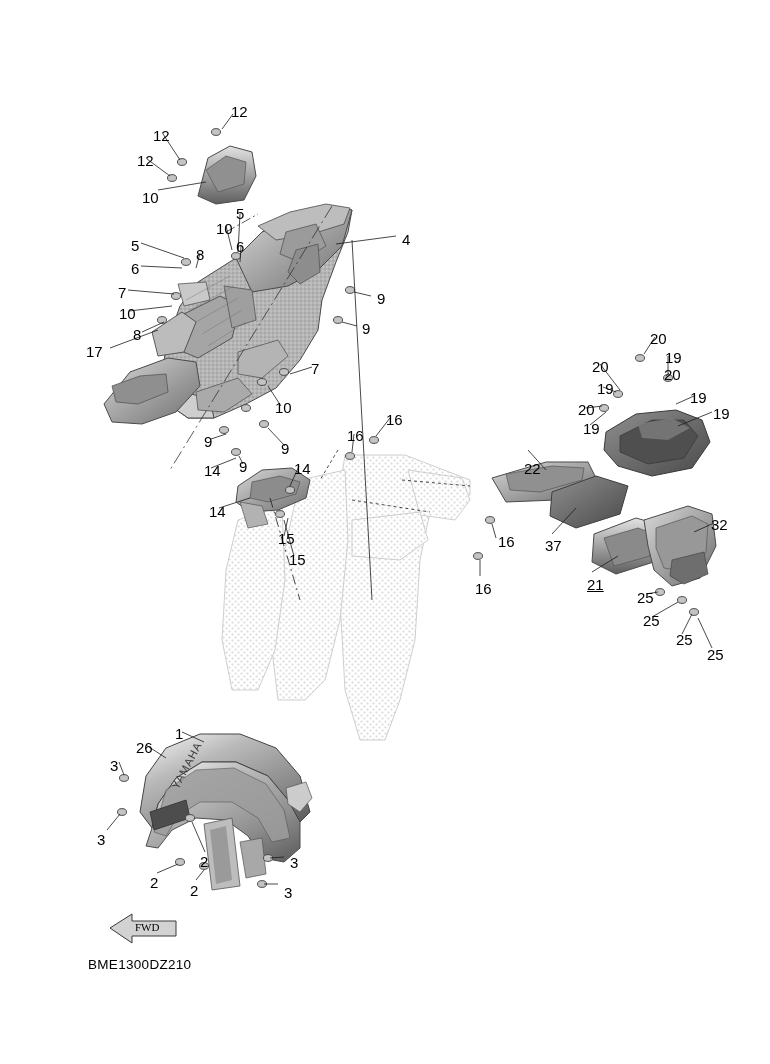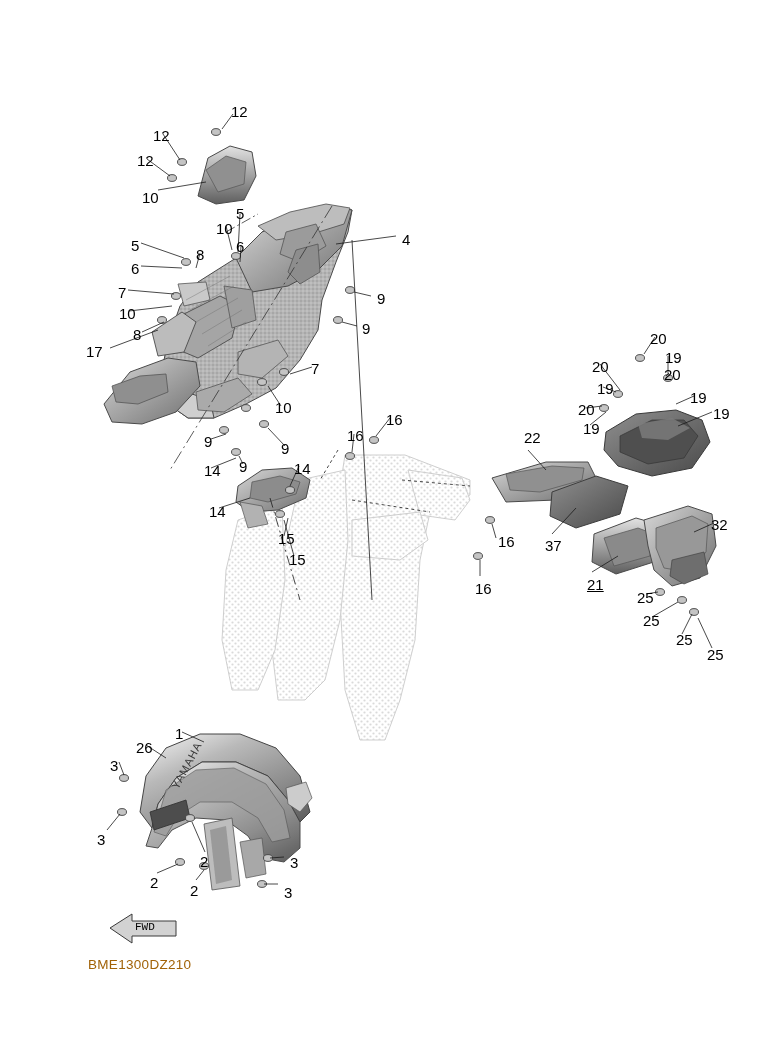--- a/index.html
+++ b/index.html
@@ -29,27 +29,27 @@
     font-family: "Liberation Sans", sans-serif;
     font-size: 15px;
     color: #000000;
     white-space: nowrap;
     line-height: 1;
   }
   .partcode {
     position: absolute;
     font-family: "Liberation Sans", sans-serif;
     font-size: 13.5px;
-    color: #a16207;
+    color: #000000;
     letter-spacing: 0.3px;
     white-space: nowrap;
   }
   .fwd-label {
     position: absolute;
-    font-family: Liberation Mono, monospace;
+    font-family: Liberation Serif, serif;
     font-size: 11px;
     color: #000000;
     white-space: nowrap;
   }
 </style>
 </head>
 <body>
 
 <div id="page">
 
@@ -304,21 +304,21 @@
       <div class="callout" style="left: 597px; top: 381px;">19</div>
       <div class="callout" style="left: 690px; top: 390px;">19</div>
       <div class="callout" style="left: 578px; top: 402px;">20</div>
       <div class="callout" style="left: 713px; top: 406px;">19</div>
       <div class="callout" style="left: 275px; top: 400px;">10</div>
       <div class="callout" style="left: 583px; top: 421px;">19</div>
       <div class="callout" style="left: 386px; top: 412px;">16</div>
       <div class="callout" style="left: 204px; top: 434px;">9</div>
       <div class="callout" style="left: 281px; top: 441px;">9</div>
       <div class="callout" style="left: 347px; top: 428px;">16</div>
-      <div class="callout" style="left: 524px; top: 430px;">22</div>
+      <div class="callout" style="left: 524px; top: 461px;">22</div>
       <div class="callout" style="left: 204px; top: 463px;">14</div>
       <div class="callout" style="left: 239px; top: 459px;">9</div>
       <div class="callout" style="left: 294px; top: 461px;">14</div>
       <div class="callout" style="left: 209px; top: 504px;">14</div>
       <div class="callout" style="left: 545px; top: 538px;">37</div>
       <div class="callout" style="left: 711px; top: 517px;">32</div>
       <div class="callout" style="left: 278px; top: 531px;">15</div>
       <div class="callout" style="left: 498px; top: 534px;">16</div>
       <div class="callout" style="left: 289px; top: 552px;">15</div>
       <div class="callout" style="left: 587px; top: 577px; text-decoration: underline;">21</div>

